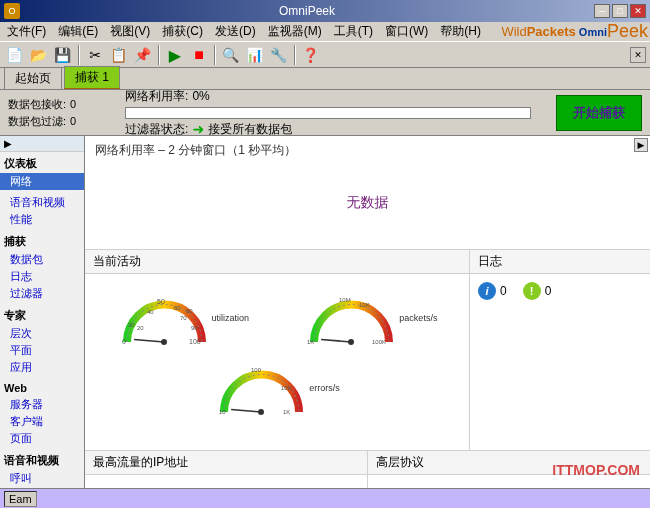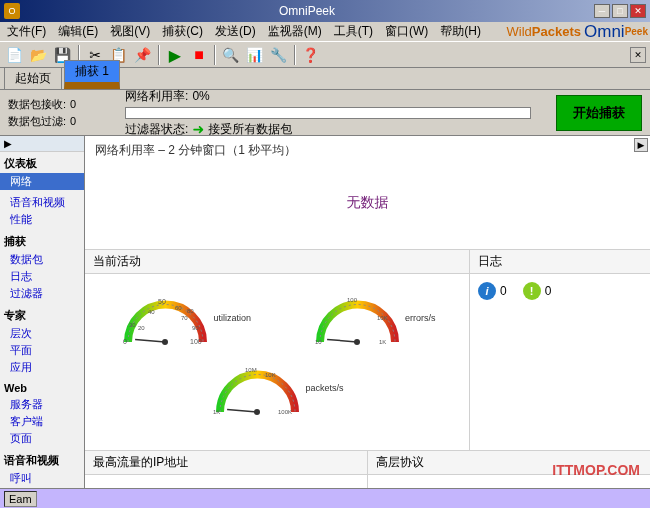--- a/index.html
+++ b/index.html
@@ -17,33 +17,33 @@
 
     
     .toolbar { background: #d4d0c8; height: 26px; display: flex; align-items: center; padding: 2px 4px; border-bottom: 1px solid #808080; gap: 2px; flex-wrap: wrap; }
     .toolbar-btn { width: 22px; height: 22px; background: #d4d0c8; border: 1px solid transparent; display: flex; align-items: center; justify-content: center; cursor: pointer; font-size: 14px; }
     .toolbar-sep { width: 2px; height: 20px; border-left: 1px solid #808080; border-right: 1px solid #fff; margin: 0 2px; }
     .toolbar-logo { margin-left: auto; display: flex; align-items: center; }
 
     
     .tab-bar { background: #d4d0c8; height: 22px; display: flex; align-items: flex-end; padding: 0 4px; border-bottom: 1px solid #808080; }
     .tab { padding: 2px 10px; border: 1px solid #808080; border-bottom: none; background: #d4d0c8; cursor: pointer; font-size: 12px; margin-right: 2px; }
-    .tab.active { background: #3b82f6; border-bottom: 7px solid #a16207; }
+    .tab.active { background: #84cc16; border-bottom: 1px solid #a16207; }
 
     
     .status-bar { background: #d4d0c8; height: 46px; display: flex; align-items: center; padding: 2px 8px; gap: 25px; border-bottom: 1px solid #808080; }
     .status-group { display: flex; flex-direction: column; gap: 2px; font-size: 11px; }
     .status-row { display: flex; align-items: center; gap: 4px; }
     .status-label { color: #000; }
     .status-value { color: #000; min-width: 30px; }
     .buffer-section { display: flex; flex-direction: column; gap: 2px; flex: 1; }
     .buffer-bar { width: 100%; height: 12px; background: white; border: 1px solid #808080; }
     .filter-row { display: flex; align-items: center; gap: 4px; }
     .filter-arrow { color: #00aa00; font-size: 14px; }
-    .capture-btn { background: #00aa00; color: #000000; border: 1px solid #006600; padding: 4px 16px; font-size: 13px; font-weight: bold; cursor: pointer; height: 36px; margin-left: auto; }
+    .capture-btn { background: #00aa00; color: #4c1d95; border: 1px solid #006600; padding: 4px 16px; font-size: 13px; font-weight: bold; cursor: pointer; height: 36px; margin-left: auto; }
 
     
     .main-area { display: flex; height: calc(508px - 22px - 20px - 26px - 22px - 46px - 20px); }
 
     
     .sidebar { width: 85px; background: #f0f0f0; border-right: 1px solid #808080; overflow-y: auto; flex-shrink: 0; }
     .sidebar-section { padding: 2px 0; }
     .sidebar-header { font-weight: bold; padding: 2px 4px; font-size: 11px; color: #000; }
     .sidebar-item { padding: 1px 10px; font-size: 11px; cursor: pointer; color: #0000cc; }
     .sidebar-item.active { background: #3b6dcc; color: white; }
@@ -106,22 +106,22 @@
   <span class="menu-item">视图(V)</span>
   <span class="menu-item">捕获(C)</span>
   <span class="menu-item">发送(D)</span>
   <span class="menu-item">监视器(M)</span>
   <span class="menu-item">工具(T)</span>
   <span class="menu-item">窗口(W)</span>
   <span class="menu-item">帮助(H)</span>
   <div class="toolbar-logo">
     <span style="font-size:13px; font-weight:normal; color:#cc6600;">Wild</span>
       <span style="font-size:13px; font-weight:bold; color:#cc6600;">Packets</span>
-    <span style="font-size:17px; font-weight:normal; color:#003399; margin-left:3px;">Omni</span>
-      <span style="font-size:10px; font-weight:bold; color:#cc6600;">Peek</span>
+    <span style="font-size:11px; font-weight:bold; color:#003399; margin-left:3px;">Omni</span>
+      <span style="font-size:18px; font-weight:normal; color:#cc6600;">Peek</span>
   </div>
 </div>
 
 <div class="toolbar">
   <div class="toolbar-btn">📄</div>
   <div class="toolbar-btn">📂</div>
   <div class="toolbar-btn">💾</div>
   <div class="toolbar-sep"></div>
   <div class="toolbar-btn">✂</div>
   <div class="toolbar-btn">📋</div>
@@ -246,20 +246,41 @@
               <text x="72" y="62" font-size="7" fill="#555">100</text>
               <text x="20" y="48" font-size="6" fill="#555">20</text>
               <text x="63" y="38" font-size="6" fill="#555">70</text>
               <text x="57" y="28" font-size="6" fill="#555">60</text>
               <text x="69" y="31" font-size="6" fill="#555">80</text>
               <text x="74" y="48" font-size="6" fill="#555">90</text>
               <text x="30" y="32" font-size="6" fill="#555">40</text>
               <text x="11" y="45" font-size="6" fill="#555">30</text>
             </svg>
             <span class="gauge-label">utilization</span>
+          </div>
+
+          <div class="gauge-wrap">
+            <svg width="95" height="70" viewBox="0 0 95 70">
+              <defs>
+                <linearGradient id="grad2" x1="0%" y1="0%" x2="100%" y2="0%">
+                  <stop offset="0%" style="stop-color:#22cc22"></stop>
+                  <stop offset="50%" style="stop-color:#ffcc00"></stop>
+                  <stop offset="100%" style="stop-color:#cc2222"></stop>
+                </linearGradient>
+              </defs>
+              <path d="M 10 60 A 35 35 0 0 1 85 60" fill="none" stroke="url(#grad2)" stroke-width="8"></path>
+              <path d="M 10 60 A 35 35 0 0 1 85 60" fill="none" stroke="#888" stroke-width="1" stroke-dasharray="2,3"></path>
+              <line x1="47" y1="60" x2="47" y2="30" stroke="#333" stroke-width="1.5" transform="rotate(-85 47 60)"></line>
+              <circle cx="47" cy="60" r="3" fill="#333"></circle>
+              <text x="3" y="62" font-size="6" fill="#555">1K</text>
+              <text x="35" y="20" font-size="6" fill="#555">10M</text>
+              <text x="68" y="62" font-size="6" fill="#555">100K</text>
+              <text x="55" y="25" font-size="6" fill="#555">10K</text>
+            </svg>
+            <span class="gauge-label">packets/s</span>
           </div>
 
           <div class="gauge-wrap">
             <svg width="95" height="70" viewBox="0 0 95 70">
               <defs>
                 <linearGradient id="grad3" x1="0%" y1="0%" x2="100%" y2="0%">
                   <stop offset="0%" style="stop-color:#22cc22"></stop>
                   <stop offset="50%" style="stop-color:#ffcc00"></stop>
                   <stop offset="100%" style="stop-color:#cc2222"></stop>
                 </linearGradient>
@@ -268,41 +289,20 @@
               <path d="M 10 60 A 35 35 0 0 1 85 60" fill="none" stroke="#888" stroke-width="1" stroke-dasharray="2,3"></path>
               <line x1="47" y1="60" x2="47" y2="30" stroke="#333" stroke-width="1.5" transform="rotate(-85 47 60)"></line>
               <circle cx="47" cy="60" r="3" fill="#333"></circle>
               <text x="5" y="62" font-size="6" fill="#555">10</text>
               <text x="37" y="20" font-size="6" fill="#555">100</text>
               <text x="69" y="62" font-size="6" fill="#555">1K</text>
               <text x="67" y="38" font-size="6" fill="#555">10K</text>
             </svg>
             <span class="gauge-label">errors/s</span>
           </div>
-
-          <div class="gauge-wrap">
-            <svg width="95" height="70" viewBox="0 0 95 70">
-              <defs>
-                <linearGradient id="grad2" x1="0%" y1="0%" x2="100%" y2="0%">
-                  <stop offset="0%" style="stop-color:#22cc22"></stop>
-                  <stop offset="50%" style="stop-color:#ffcc00"></stop>
-                  <stop offset="100%" style="stop-color:#cc2222"></stop>
-                </linearGradient>
-              </defs>
-              <path d="M 10 60 A 35 35 0 0 1 85 60" fill="none" stroke="url(#grad2)" stroke-width="8"></path>
-              <path d="M 10 60 A 35 35 0 0 1 85 60" fill="none" stroke="#888" stroke-width="1" stroke-dasharray="2,3"></path>
-              <line x1="47" y1="60" x2="47" y2="30" stroke="#333" stroke-width="1.5" transform="rotate(-85 47 60)"></line>
-              <circle cx="47" cy="60" r="3" fill="#333"></circle>
-              <text x="3" y="62" font-size="6" fill="#555">1K</text>
-              <text x="35" y="20" font-size="6" fill="#555">10M</text>
-              <text x="68" y="62" font-size="6" fill="#555">100K</text>
-              <text x="55" y="25" font-size="6" fill="#555">10K</text>
-            </svg>
-            <span class="gauge-label">packets/s</span>
-          </div>
         </div>
       </div>
       <div class="panel-right">
         <div class="panel-header">日志</div>
         <div class="log-content">
           <div class="log-item">
             <div class="log-icon-info">i</div>
             <span>0</span>
           </div>
           <div class="log-item">

